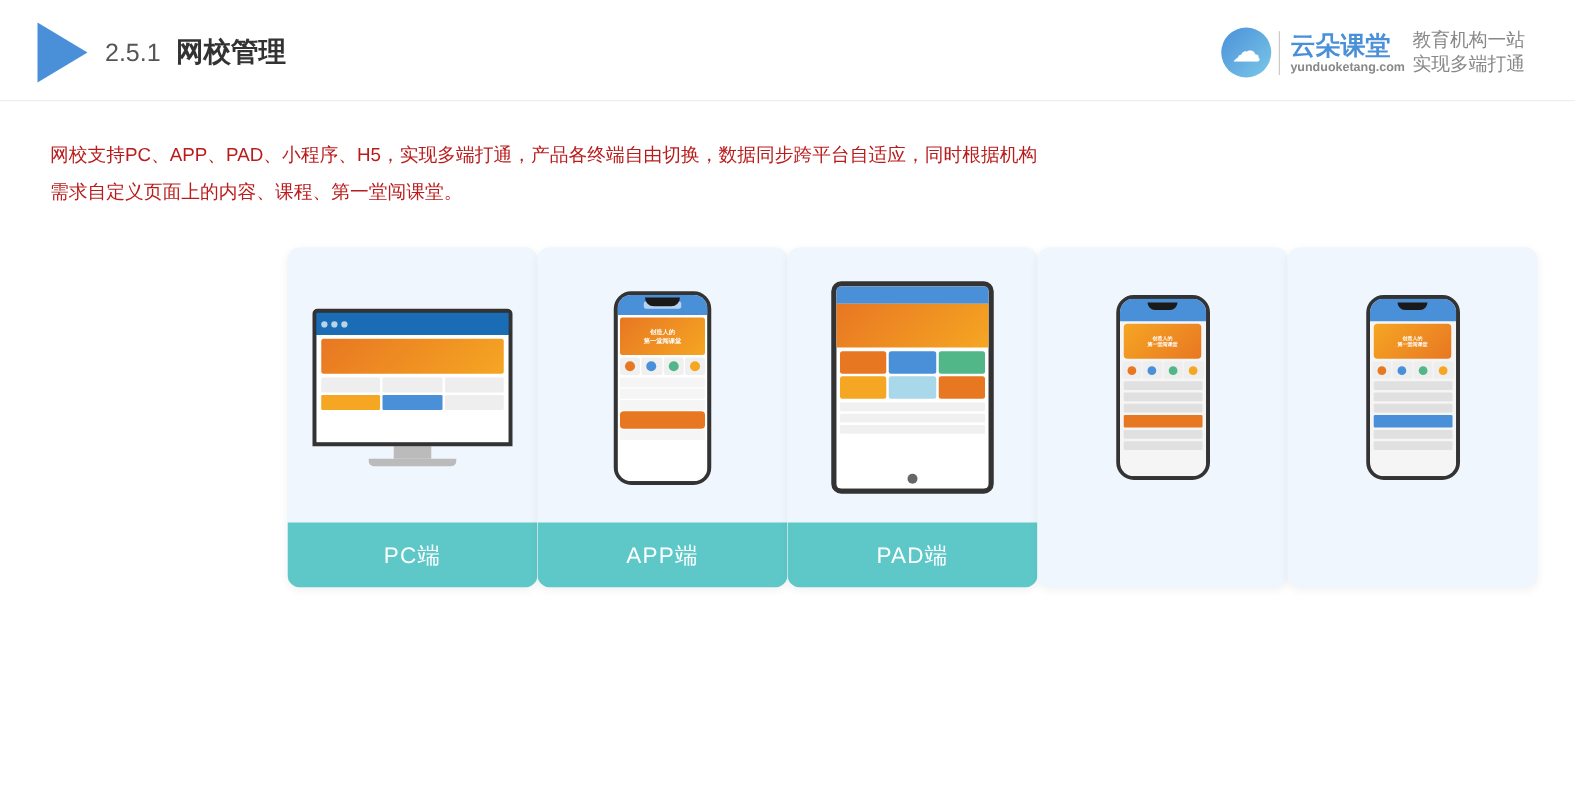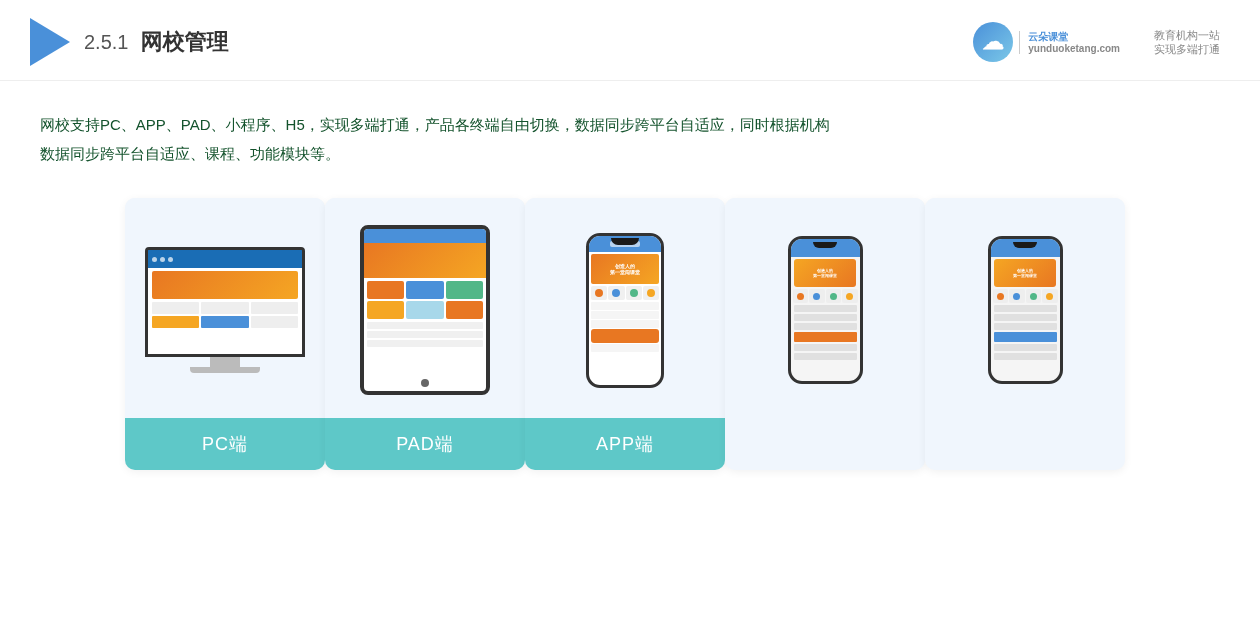--- a/index.html
+++ b/index.html
@@ -84,54 +84,53 @@
     }
 
     .brand-text {
       display: flex;
       flex-direction: column;
       border-left: 1px solid #ccc;
       padding-left: 8px;
     }
 
     .brand-name {
-      font-size: 10px;
+      font-size: 20px;
       color: #4A90D9;
       font-weight: bold;
       line-height: 1.2;
     }
 
     .brand-domain {
       font-size: 10px;
       color: #888;
       font-weight: bold;
     }
 
     .brand-slogan {
-      font-size: 11px;
+      font-size: 15px;
       color: #888;
       line-height: 1.3;
       text-align: right;
-      margin-left: 28px;
     }
 
     
     .description {
       padding: 30px 40px 10px 40px;
       font-size: 15px;
-      color: #14532d;
+      color: #b91c1c;
       line-height: 1.9;
     }
 
     
     .cards-section {
-      padding: 20px 40px 20px 30px;
+      padding: 20px 30px 20px 30px;
       display: flex;
       gap: 0;
-      justify-content: center;
+      justify-content: flex-end;
     }
 
     .card {
       background: #f0f6fd;
       border-radius: 10px;
       width: 200px;
       overflow: hidden;
       display: flex;
       flex-direction: column;
       align-items: center;
@@ -529,21 +528,21 @@
         <div class="brand-slogan">
           <div>教育机构一站</div>
           <div>实现多端打通</div>
         </div>
       </div>
     </div>
   </div>
 
   <div class="description">
     <div>网校支持PC、APP、PAD、小程序、H5，实现多端打通，产品各终端自由切换，数据同步跨平台自适应，同时根据机构</div>
-    <div>数据同步跨平台自适应、课程、功能模块等。</div>
+    <div>需求自定义页面上的内容、课程、第一堂闯课堂。</div>
   </div>
 
   <div class="cards-section">
 
     <div class="card">
       <div class="card-image-area">
         <div class="pc-mockup">
           <div class="pc-screen">
             <div class="pc-screen-inner">
               <div class="pc-screen-bar">
@@ -562,46 +561,20 @@
                   <div class="pc-content-cell"></div>
                 </div>
               </div>
             </div>
           </div>
           <div class="pc-stand"></div>
           <div class="pc-base"></div>
         </div>
       </div>
       <div class="card-label teal-bg">PC端</div>
-    </div>
-
-    <div class="card">
-      <div class="card-image-area">
-        <div class="tablet-mockup">
-          <div class="tablet-screen">
-            <div class="tablet-header"></div>
-            <div class="tablet-banner"></div>
-            <div class="tablet-grid">
-              <div class="tablet-card"></div>
-              <div class="tablet-card"></div>
-              <div class="tablet-card"></div>
-              <div class="tablet-card"></div>
-              <div class="tablet-card"></div>
-              <div class="tablet-card"></div>
-            </div>
-            <div style="padding:0 3px;">
-              <div style="height:7px;background:#f0f0f0;border-radius:1px;margin-bottom:2px;"></div>
-              <div style="height:7px;background:#f0f0f0;border-radius:1px;margin-bottom:2px;"></div>
-              <div style="height:7px;background:#f0f0f0;border-radius:1px;"></div>
-            </div>
-          </div>
-          <div class="tablet-button"></div>
-        </div>
-      </div>
-      <div class="card-label teal-bg">PAD端</div>
     </div>
 
     <div class="card">
       <div class="card-image-area">
         <div class="phone-mockup">
           <div class="phone-notch"></div>
           <div class="phone-screen">
             <div class="phone-screen-header">
               <div style="width:30px;height:6px;background:rgba(255,255,255,0.6);border-radius:2px;margin:0 auto;"></div>
             </div>
@@ -630,52 +603,42 @@
               <div class="phone-list-item"></div>
             </div>
           </div>
         </div>
       </div>
       <div class="card-label teal-bg">APP端</div>
     </div>
 
     <div class="card">
       <div class="card-image-area">
-        <div class="mini-phone">
-          <div class="mini-phone-notch"></div>
-          <div class="mini-phone-screen">
-            <div class="mini-phone-header"></div>
-            <div class="mini-phone-banner">
-              <div class="mini-phone-banner-text">创造人的<br>第一堂闯课堂</div>
-            </div>
-            <div class="mini-phone-icons">
-              <div class="mini-phone-icon">
-                  <div class="mini-phone-icon-dot" style="background:#e87722;"></div>
-                </div>
-              <div class="mini-phone-icon">
-                  <div class="mini-phone-icon-dot"></div>
-                </div>
-              <div class="mini-phone-icon">
-                  <div class="mini-phone-icon-dot" style="background:#52b788;"></div>
-                </div>
-              <div class="mini-phone-icon">
-                  <div class="mini-phone-icon-dot" style="background:#f5a623;"></div>
-                </div>
-            </div>
-            <div class="mini-phone-rows">
-              <div class="mini-phone-row"></div>
-              <div class="mini-phone-row"></div>
-              <div class="mini-phone-row"></div>
-              <div class="mini-phone-row" style="background:#e87722;height:10px;"></div>
-              <div class="mini-phone-row"></div>
-              <div class="mini-phone-row"></div>
+        <div class="tablet-mockup">
+          <div class="tablet-screen">
+            <div class="tablet-header"></div>
+            <div class="tablet-banner"></div>
+            <div class="tablet-grid">
+              <div class="tablet-card"></div>
+              <div class="tablet-card"></div>
+              <div class="tablet-card"></div>
+              <div class="tablet-card"></div>
+              <div class="tablet-card"></div>
+              <div class="tablet-card"></div>
+            </div>
+            <div style="padding:0 3px;">
+              <div style="height:7px;background:#f0f0f0;border-radius:1px;margin-bottom:2px;"></div>
+              <div style="height:7px;background:#f0f0f0;border-radius:1px;margin-bottom:2px;"></div>
+              <div style="height:7px;background:#f0f0f0;border-radius:1px;"></div>
             </div>
           </div>
+          <div class="tablet-button"></div>
         </div>
       </div>
+      <div class="card-label teal-bg">PAD端</div>
     </div>
 
     <div class="card">
       <div class="card-image-area">
         <div class="mini-phone">
           <div class="mini-phone-notch"></div>
           <div class="mini-phone-screen">
             <div class="mini-phone-header"></div>
             <div class="mini-phone-banner">
               <div class="mini-phone-banner-text">创造人的<br>第一堂闯课堂</div>
@@ -691,24 +654,60 @@
                   <div class="mini-phone-icon-dot" style="background:#52b788;"></div>
                 </div>
               <div class="mini-phone-icon">
                   <div class="mini-phone-icon-dot" style="background:#f5a623;"></div>
                 </div>
             </div>
             <div class="mini-phone-rows">
               <div class="mini-phone-row"></div>
               <div class="mini-phone-row"></div>
               <div class="mini-phone-row"></div>
-              <div class="mini-phone-row" style="background:#4a90d9;height:10px;"></div>
+              <div class="mini-phone-row" style="background:#e87722;height:10px;"></div>
               <div class="mini-phone-row"></div>
               <div class="mini-phone-row"></div>
             </div>
           </div>
         </div>
       </div>
     </div>
 
+    <div class="card">
+      <div class="card-image-area">
+        <div class="mini-phone">
+          <div class="mini-phone-notch"></div>
+          <div class="mini-phone-screen">
+            <div class="mini-phone-header"></div>
+            <div class="mini-phone-banner">
+              <div class="mini-phone-banner-text">创造人的<br>第一堂闯课堂</div>
+            </div>
+            <div class="mini-phone-icons">
+              <div class="mini-phone-icon">
+                  <div class="mini-phone-icon-dot" style="background:#e87722;"></div>
+                </div>
+              <div class="mini-phone-icon">
+                  <div class="mini-phone-icon-dot"></div>
+                </div>
+              <div class="mini-phone-icon">
+                  <div class="mini-phone-icon-dot" style="background:#52b788;"></div>
+                </div>
+              <div class="mini-phone-icon">
+                  <div class="mini-phone-icon-dot" style="background:#f5a623;"></div>
+                </div>
+            </div>
+            <div class="mini-phone-rows">
+              <div class="mini-phone-row"></div>
+              <div class="mini-phone-row"></div>
+              <div class="mini-phone-row"></div>
+              <div class="mini-phone-row" style="background:#4a90d9;height:10px;"></div>
+              <div class="mini-phone-row"></div>
+              <div class="mini-phone-row"></div>
+            </div>
+          </div>
+        </div>
+      </div>
+    </div>
+
   </div>
 
 </div>
 
 </body></html>

